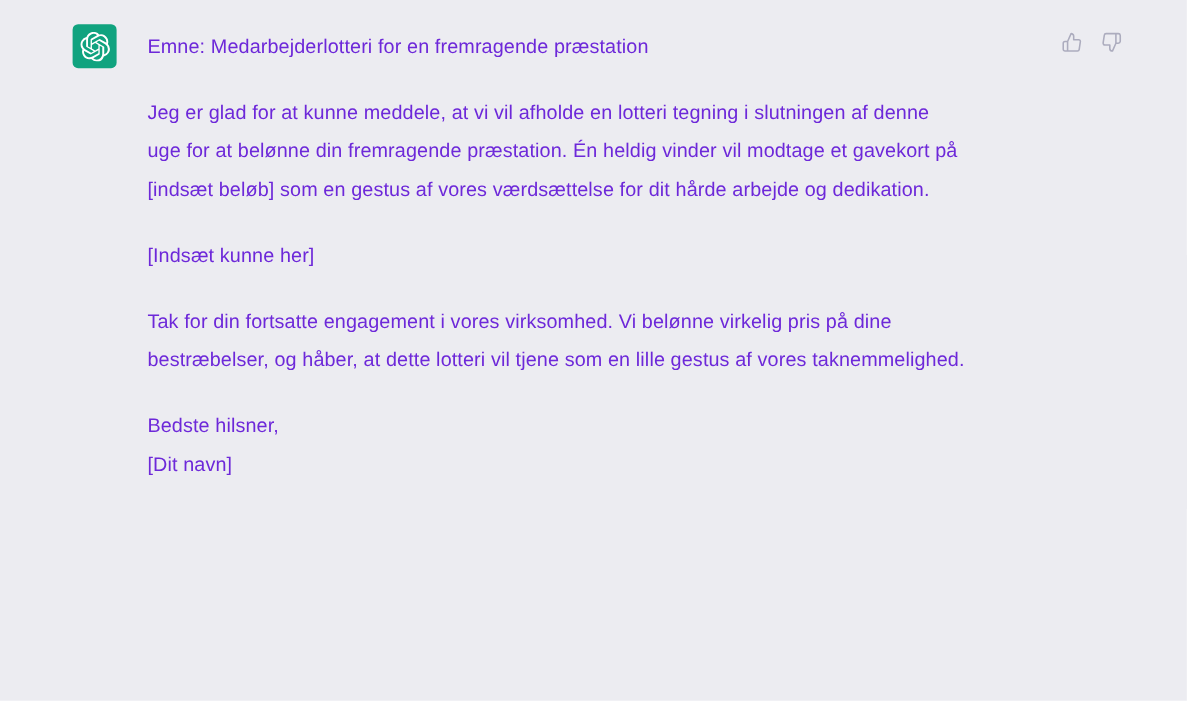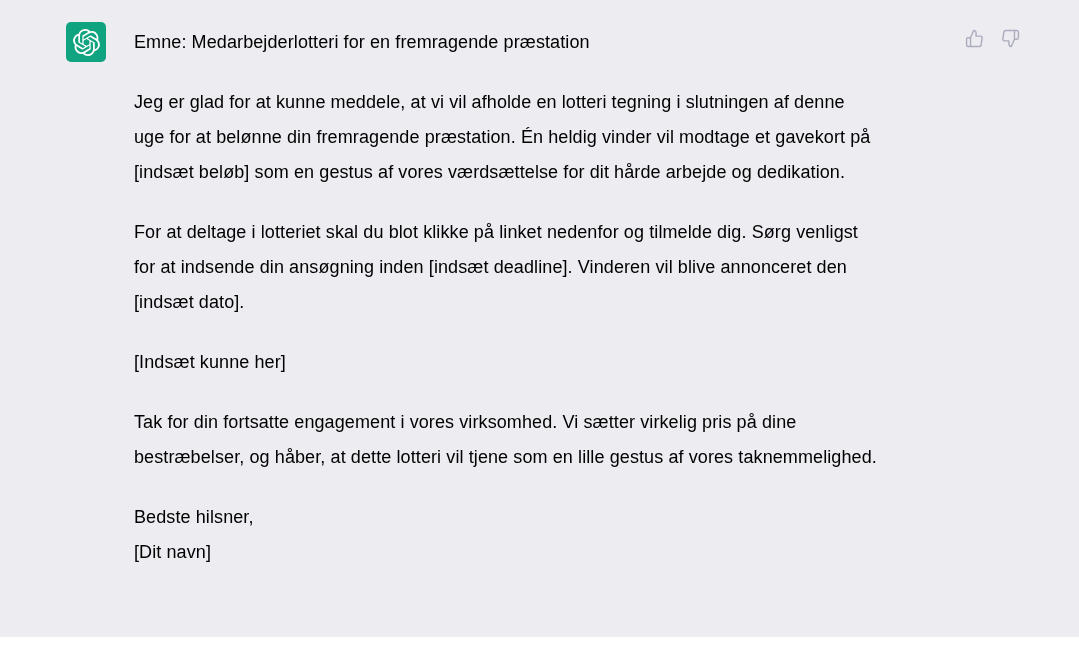--- a/index.html
+++ b/index.html
@@ -39,21 +39,21 @@
     width: 27px;
     height: 27px;
     display: block;
   }
   .message-content {
     margin-left: 28px;
     width: 880px;
     padding-top: 2.5px;
     font-size: 18px;
     line-height: 35px;
-    color: #000000;
+    color: #6d28d9;
     letter-spacing: 0.1px;
   }
   .message-content p {
     margin: 0 0 25px 0;
     white-space: pre-line;
   }
   .message-content p:last-child {
     margin-bottom: 16px;
   }
   .actions {
@@ -102,25 +102,22 @@
       <svg viewBox="0 0 24 24" xmlns="http://www.w3.org/2000/svg">
         <path fill="#FFFFFF" d="M22.2819 9.8211a5.9847 5.9847 0 0 0-.5157-4.9108 6.0462 6.0462 0 0 0-6.5098-2.9A6.0651 6.0651 0 0 0 4.9807 4.1818a5.9847 5.9847 0 0 0-3.9977 2.9 6.0462 6.0462 0 0 0 .7427 7.0966 5.98 5.98 0 0 0 .511 4.9107 6.051 6.051 0 0 0 6.5146 2.9001A5.9847 5.9847 0 0 0 13.2599 24a6.0557 6.0557 0 0 0 5.7718-4.2058 5.9894 5.9894 0 0 0 3.9977-2.9001 6.0557 6.0557 0 0 0-.7475-7.073zm-9.022 12.6081a4.4755 4.4755 0 0 1-2.8764-1.0408l.1419-.0804 4.7783-2.7582a.7948.7948 0 0 0 .3927-.6813v-6.7369l2.02 1.1686a.071.071 0 0 1 .038.0615v5.5826a4.504 4.504 0 0 1-4.4945 4.4849zm-9.6607-4.1254a4.4708 4.4708 0 0 1-.5346-3.0137l.142.0852 4.783 2.7582a.7712.7712 0 0 0 .7806 0l5.8428-3.3685v2.3324a.0804.0804 0 0 1-.0332.0615L9.74 19.9502a4.4992 4.4992 0 0 1-6.1408-1.6464zM2.3408 7.8956a4.485 4.485 0 0 1 2.3655-1.9728V11.6a.7664.7664 0 0 0 .3879.6765l5.8144 3.3543-2.0201 1.1685a.0757.0757 0 0 1-.071 0l-4.8303-2.7865A4.504 4.504 0 0 1 2.3408 7.8956zm16.5963 3.8558L13.1038 8.364 15.1192 7.2a.0757.0757 0 0 1 .071 0l4.8303 2.7913a4.4944 4.4944 0 0 1-.6765 8.1042v-5.6772a.79.79 0 0 0-.407-.667zm2.0107-3.0231l-.142-.0852-4.7735-2.7818a.7759.7759 0 0 0-.7854 0L9.409 9.2297V6.8974a.0662.0662 0 0 1 .0284-.0615l4.8303-2.7866a4.4992 4.4992 0 0 1 6.6802 4.66zM8.3065 12.863l-2.02-1.1638a.0804.0804 0 0 1-.038-.0567V6.0742a4.4992 4.4992 0 0 1 7.3757-3.4537l-.142.0805L8.704 5.459a.7948.7948 0 0 0-.3927.6813zm1.0976-2.3654l2.602-1.4998 2.6069 1.4998v2.9994l-2.5974 1.4997-2.6067-1.4997z"></path>
       </svg>
     </div>
 
     <div class="message-content">
       <p>Emne: Medarbejderlotteri for en fremragende præstation</p>
       <p>Jeg er glad for at kunne meddele, at vi vil afholde en lotteri tegning i slutningen af denne
 uge for at belønne din fremragende præstation. Én heldig vinder vil modtage et gavekort på
 [indsæt beløb] som en gestus af vores værdsættelse for dit hårde arbejde og dedikation.</p>
-      <p>For at deltage i lotteriet skal du blot klikke på linket nedenfor og tilmelde dig. Sørg venligst
-for at indsende din ansøgning inden [indsæt deadline]. Vinderen vil blive annonceret den
-[indsæt dato].</p>
       <p>[Indsæt kunne her]</p>
-      <p>Tak for din fortsatte engagement i vores virksomhed. Vi sætter virkelig pris på dine
+      <p>Tak for din fortsatte engagement i vores virksomhed. Vi belønne virkelig pris på dine
 bestræbelser, og håber, at dette lotteri vil tjene som en lille gestus af vores taknemmelighed.</p>
       <p>Bedste hilsner,
 [Dit navn]</p>
     </div>
 
   </div>
 
   <div class="actions">
     <button class="action-btn" aria-label="Good response">
       <svg viewBox="0 0 24 24" xmlns="http://www.w3.org/2000/svg">

